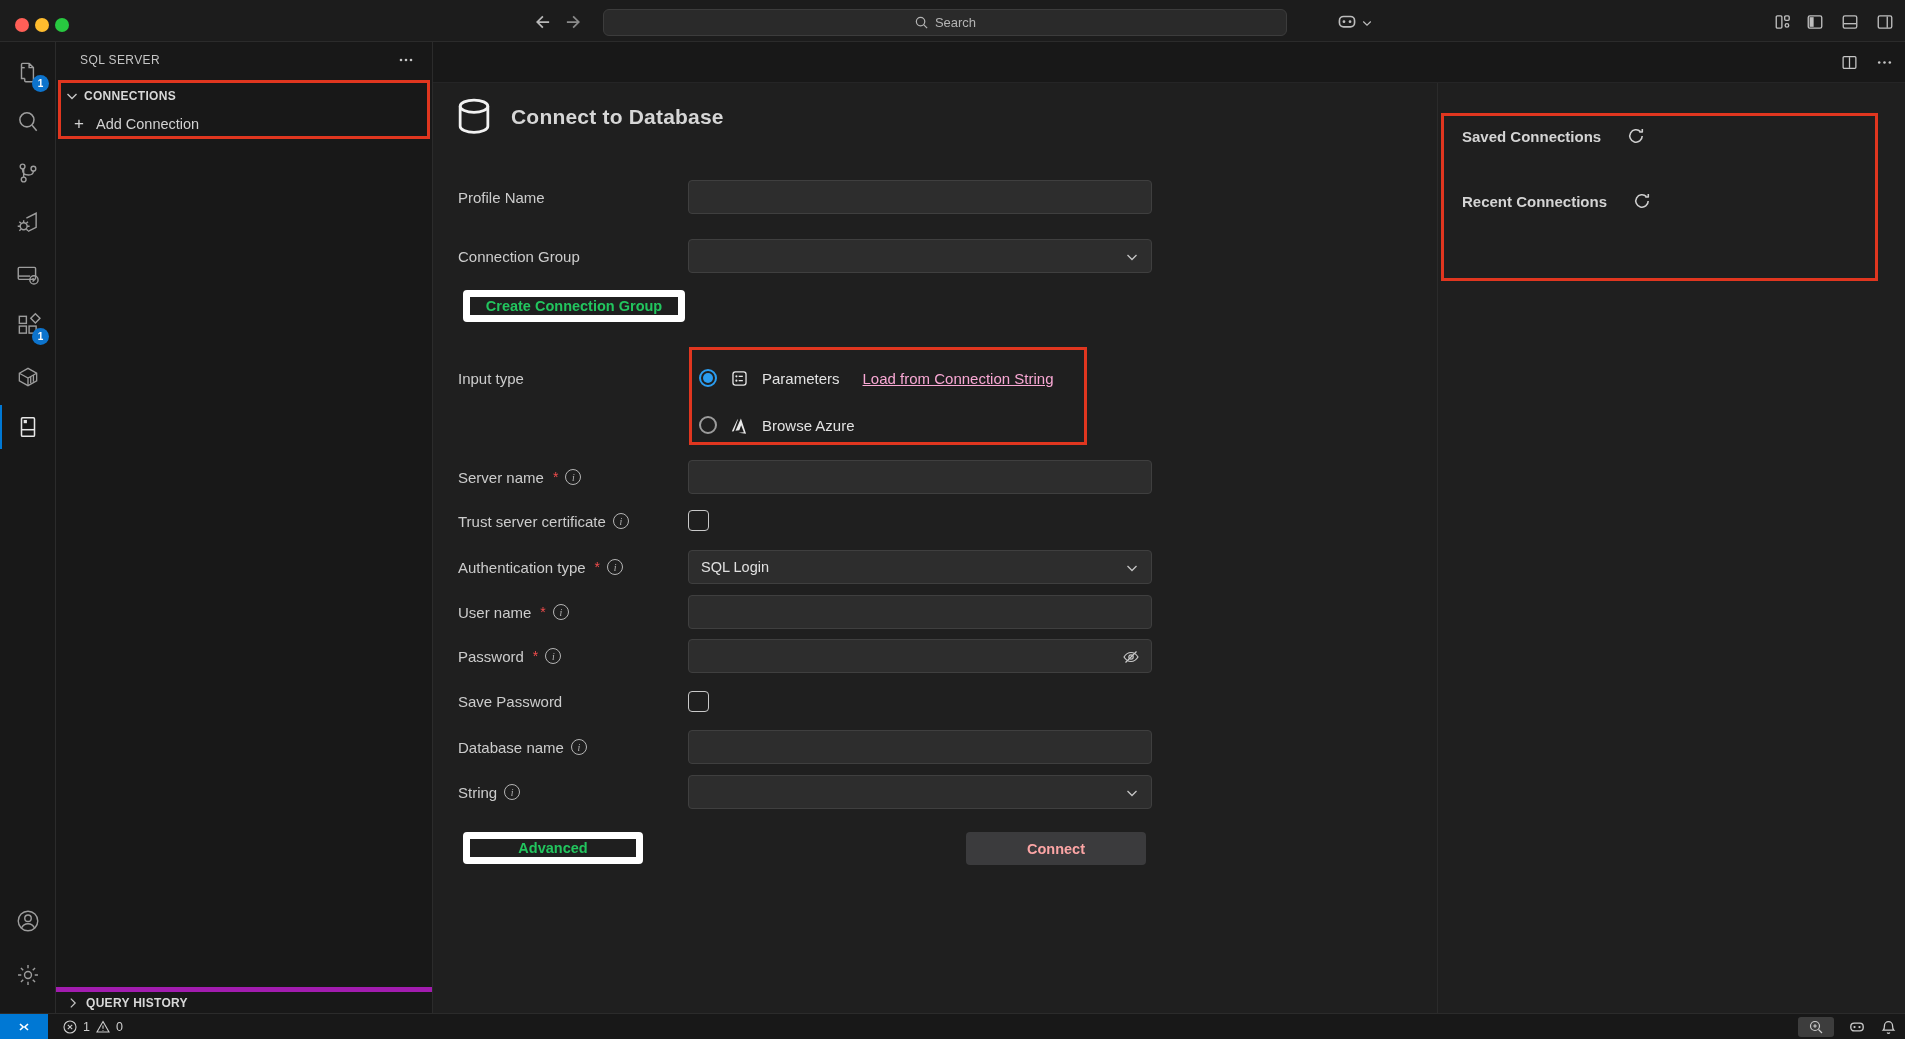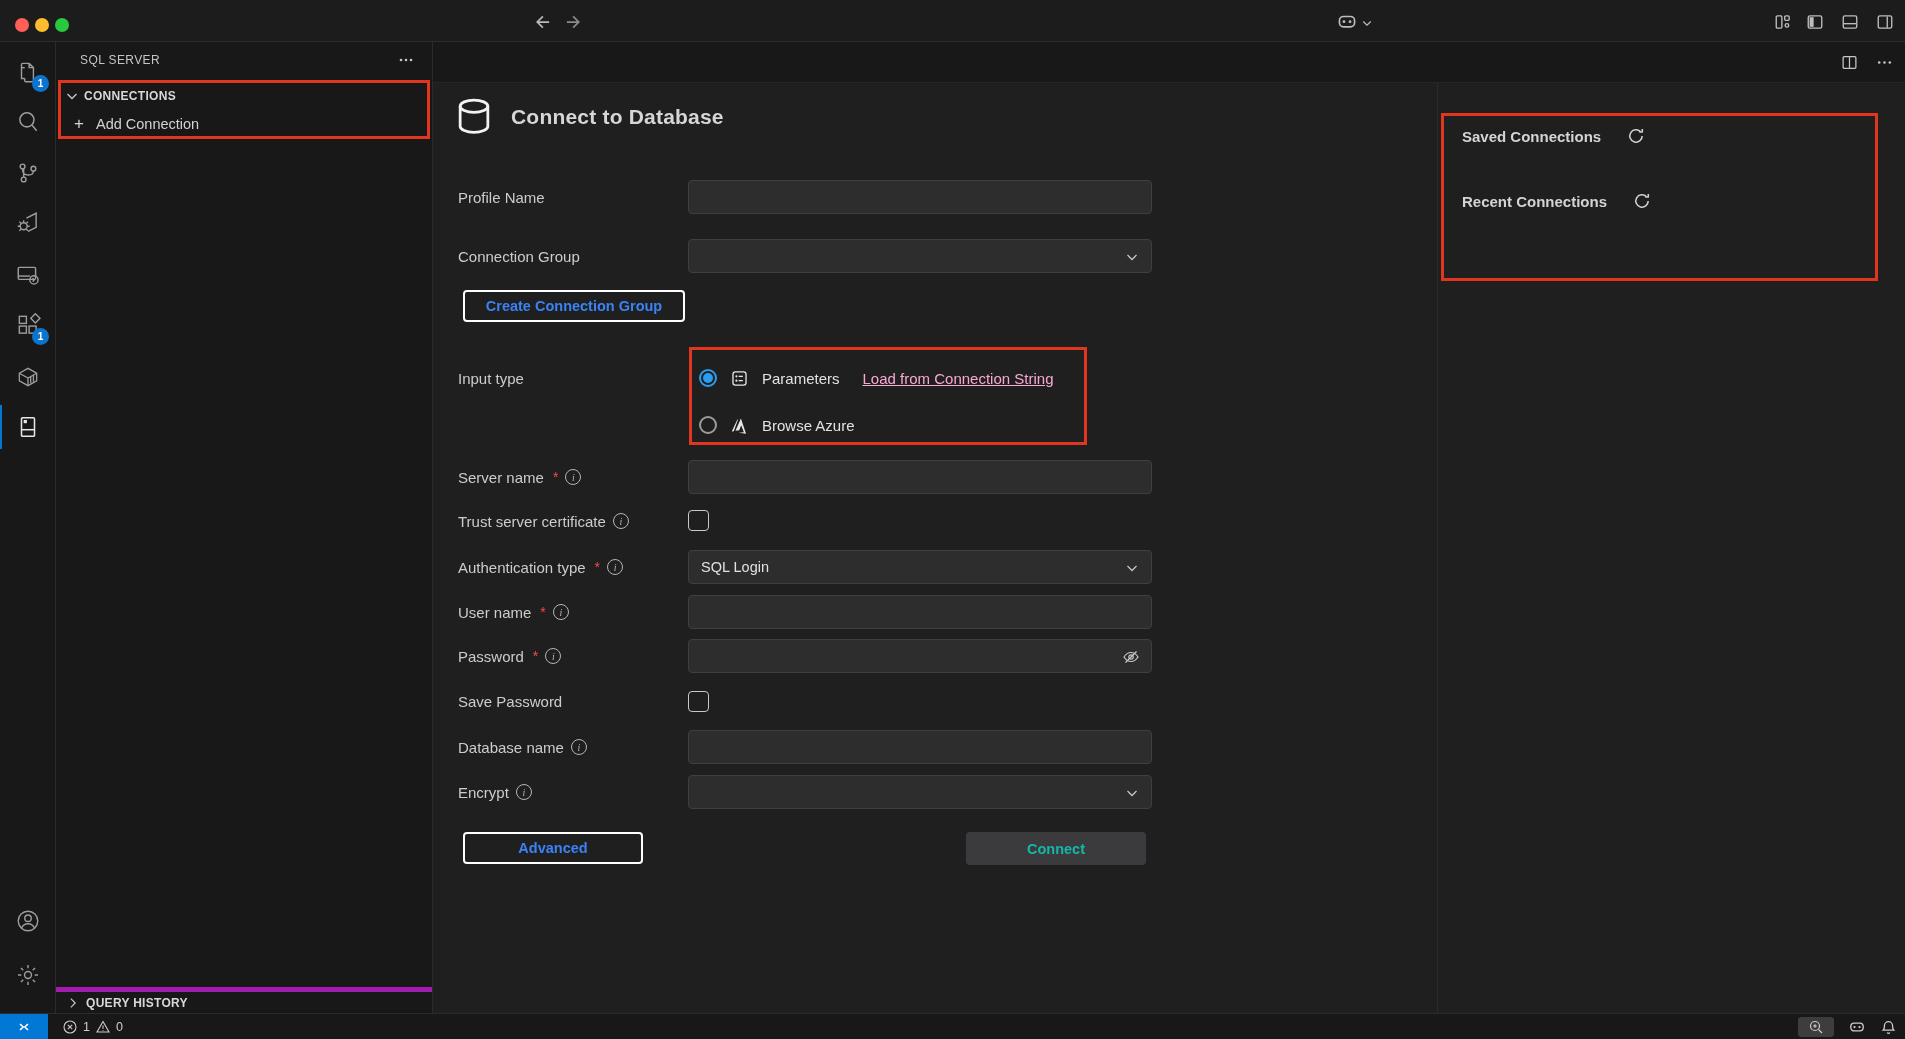--- a/index.html
+++ b/index.html
@@ -57,24 +57,24 @@
   .req { color:#f14c4c; font-size:14px; margin-left:2px; }
   .info-icon { width:16px; height:16px; border:1px solid #b5b5b5; border-radius:50%; color:#b5b5b5;
     font-size:10px; display:inline-flex; align-items:center; justify-content:center; font-family:"Liberation Serif",serif; font-style:italic; }
   .info-icon::after { content:"i"; }
   .f-input { position:absolute; left:255px; width:464px; height:34px; background:#2d2d2d; border:1px solid #3f3f3f;
     border-radius:4px; color:#e0e0e0; font-size:14px; padding:0 10px; outline:none; }
   .f-select { position:absolute; left:255px; width:464px; height:34px; background:#2d2d2d; border:1px solid #3f3f3f;
     border-radius:4px; color:#e0e0e0; font-size:14.5px; display:flex; align-items:center; padding:0 12px; cursor:pointer; }
   .chev { position:absolute; right:11px; top:9px; width:16px; height:16px; color:#c5c5c5; }
   .checkbox { position:absolute; left:255px; width:21px; height:21px; border:1.5px solid #c9c9c9; border-radius:4px; background:transparent; cursor:pointer; }
-  .btn-outline { position:absolute; height:32px; background:transparent; border:2px solid #ffffff; border-radius:4px;
-    color:#3b82f6; font-size:14.5px; font-weight:bold; display:flex; align-items:center; justify-content:center; cursor:pointer; }
+  .btn-outline { position:absolute; height:32px; background:transparent; border:7px solid #ffffff; border-radius:4px;
+    color:#22c55e; font-size:14.5px; font-weight:bold; display:flex; align-items:center; justify-content:center; cursor:pointer; }
   .btn-disabled { position:absolute; height:33px; background:#3b3b3d; border:none; border-radius:4px;
-    color:#14b8a6; font-size:14.5px; font-weight:bold; display:flex; align-items:center; justify-content:center; }
+    color:#fca5a5; font-size:14.5px; font-weight:bold; display:flex; align-items:center; justify-content:center; }
   .radio-row { position:absolute; display:flex; align-items:center; gap:13px; height:28px; }
   .radio { width:18px; height:18px; border-radius:50%; border:2px solid #9c9c9c; position:relative; flex:0 0 auto; cursor:pointer; }
   .radio.sel { border-color:#2b9df0; }
   .radio.sel::after { content:""; position:absolute; left:2px; top:2px; width:10px; height:10px; border-radius:50%; background:#2b9df0; }
   .opt-icon { width:19px; height:19px; color:#e8e8e8; flex:0 0 auto; }
   .opt-text { font-size:15px; color:#e2e2e2; }
   .link { font-size:15px; color:#f9a8d4; text-decoration:underline; cursor:pointer; margin-left:10px; }
   .eye-btn { position:absolute; right:10px; top:7px; width:20px; height:20px; color:#c9c9c9; cursor:pointer; }
 
   
@@ -109,20 +109,27 @@
       <svg viewBox="0 0 16 16" fill="none" stroke="currentColor" stroke-width="1.4">
           <path d="M9.5 3.5 5 8l4.5 4.5M5 8h9.5"></path>
         </svg>
     </div>
     <div class="nav-arrow" style="left:565px;color:#8a8a8a">
       <svg viewBox="0 0 16 16" fill="none" stroke="currentColor" stroke-width="1.4">
           <path d="M6.5 3.5 11 8l-4.5 4.5M11 8H1.5"></path>
         </svg>
     </div>
 
+    <div class="searchbox">
+      <svg width="15" height="15" viewBox="0 0 16 16" fill="none" stroke="currentColor" stroke-width="1.3">
+          <circle cx="7" cy="7" r="4.5"></circle>
+          <path d="m10.5 10.5 3.5 3.5"></path>
+        </svg>
+      <span>Search</span>
+    </div>
 
     <div class="tb-icon" style="left:1336px;width:22px;height:22px;top:11px">
       <svg viewBox="0 0 16 16" fill="none" stroke="currentColor" stroke-width="1.2">
           <rect x="2.5" y="4" width="11" height="7.5" rx="3"></rect>
           <circle cx="5.8" cy="7.8" r="1" fill="currentColor" stroke="none"></circle>
           <circle cx="10.2" cy="7.8" r="1" fill="currentColor" stroke="none"></circle>
         </svg>
     </div>
     <div class="tb-icon" style="left:1361px;width:12px;height:12px;top:17px">
       <svg viewBox="0 0 16 16" fill="none" stroke="currentColor" stroke-width="1.6">
@@ -401,21 +408,21 @@
       </div>
       <div class="checkbox" style="top:608px"></div>
 
       <div class="f-label" style="top:647px">
         <span>Database name</span>
         <span class="info-icon"></span>
       </div>
       <input class="f-input" style="top: 647px;">
 
       <div class="f-label" style="top:692px">
-        <span>Encrypt</span>
+        <span>String</span>
         <span class="info-icon"></span>
       </div>
       <div class="f-select" style="top:692px">
         <span class="chev">
           <svg viewBox="0 0 16 16" fill="none" stroke="currentColor" stroke-width="1.3">
               <path d="m3.5 6 4.5 4.5L12.5 6"></path>
             </svg>
         </span>
       </div>
 

